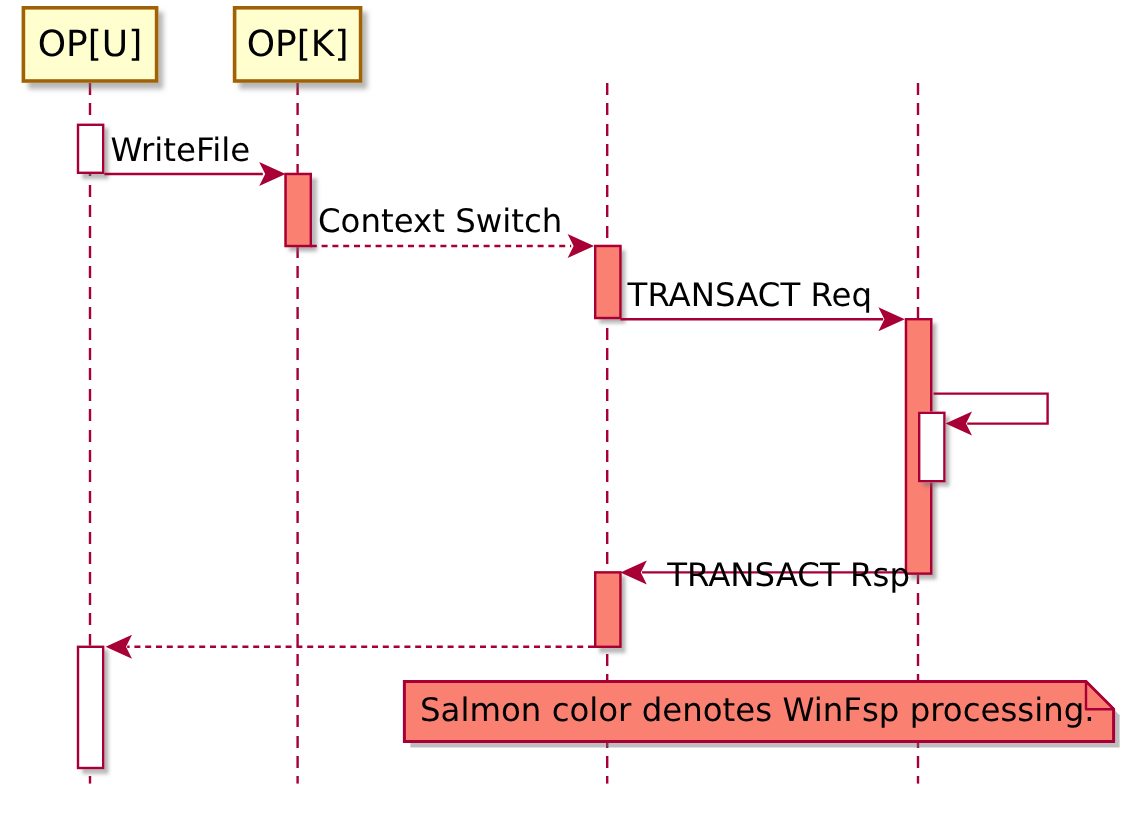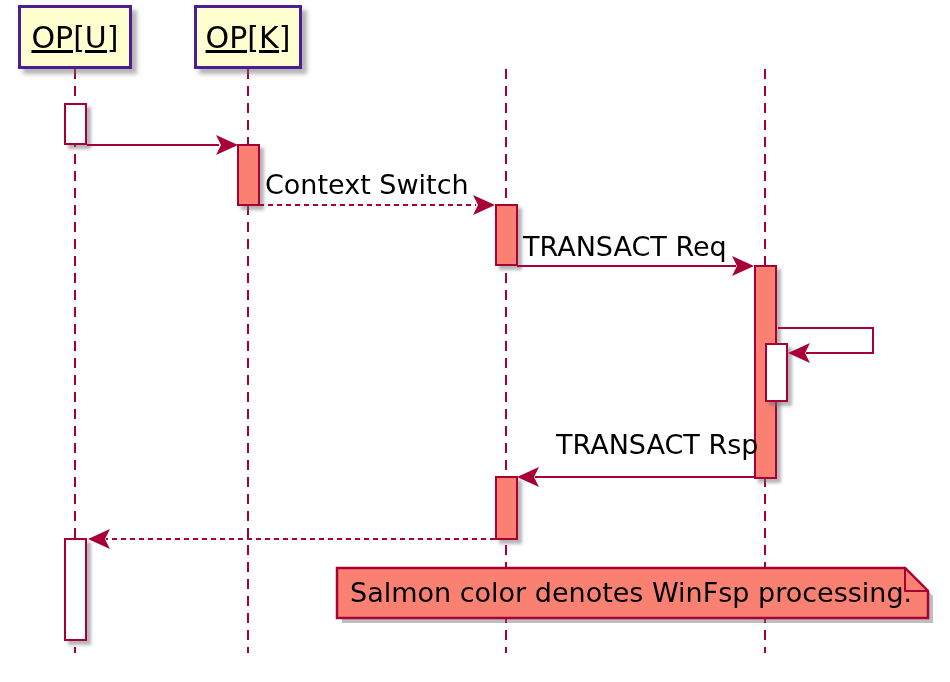--- a/index.html
+++ b/index.html
@@ -15,27 +15,26 @@
     position:absolute;
     width:2px;
     background:repeating-linear-gradient(to bottom,#A80036 0 10px,transparent 10px 17px);
     z-index:1;
   }
   
   .pbox{
     position:absolute;
     top:5px;height:64px;
     background:#FEFECE;
-    border:3px solid #4c1d95;
+    border:3px solid #a16207;
     box-shadow:5px 5px 4px rgba(110,110,110,0.5);
     display:flex;align-items:center;justify-content:center;
     font-size:30px;color:#000;
     box-sizing:border-box;
     z-index:2;
-    text-decoration:underline;
   }
   
   .act{
     position:absolute;
     width:23px;
     border:2px solid #A80036;
     box-sizing:border-box;
     box-shadow:4px 4px 3px rgba(110,110,110,0.5);
     z-index:2;
   }
@@ -120,19 +119,20 @@
       <polygon points="88,539 110,529 105,539 110,549" fill="#A80036"></polygon>
     </g>
 
     <g>
       <path d="M342,573 H910 L933,596 V623 H342 Z" fill="rgba(110,110,110,0.45)" stroke="none"></path>
       <path d="M337,568 H905 L928,591 V618 H337 Z" fill="#FA8072" stroke="#A80036" stroke-width="2.5"></path>
       <path d="M905,568 L905,591 L928,591 Z" fill="#FA8072" stroke="#A80036" stroke-width="2" stroke-linejoin="round"></path>
     </g>
   </svg>
 
+  <span class="msg-label" style="left:92px;top:111px;">WriteFile</span>
   <span class="msg-label" style="left:265px;top:170px;">Context Switch</span>
   <span class="msg-label" style="left:523px;top:232px;">TRANSACT Req</span>
-  <span class="msg-label" style="left:556px;top:430px;">TRANSACT Rsp</span>
+  <span class="msg-label" style="left:556px;top:465px;">TRANSACT Rsp</span>
 
   <span class="note-text">Salmon color denotes WinFsp processing.</span>
 
 </div>
 
 </body></html>

